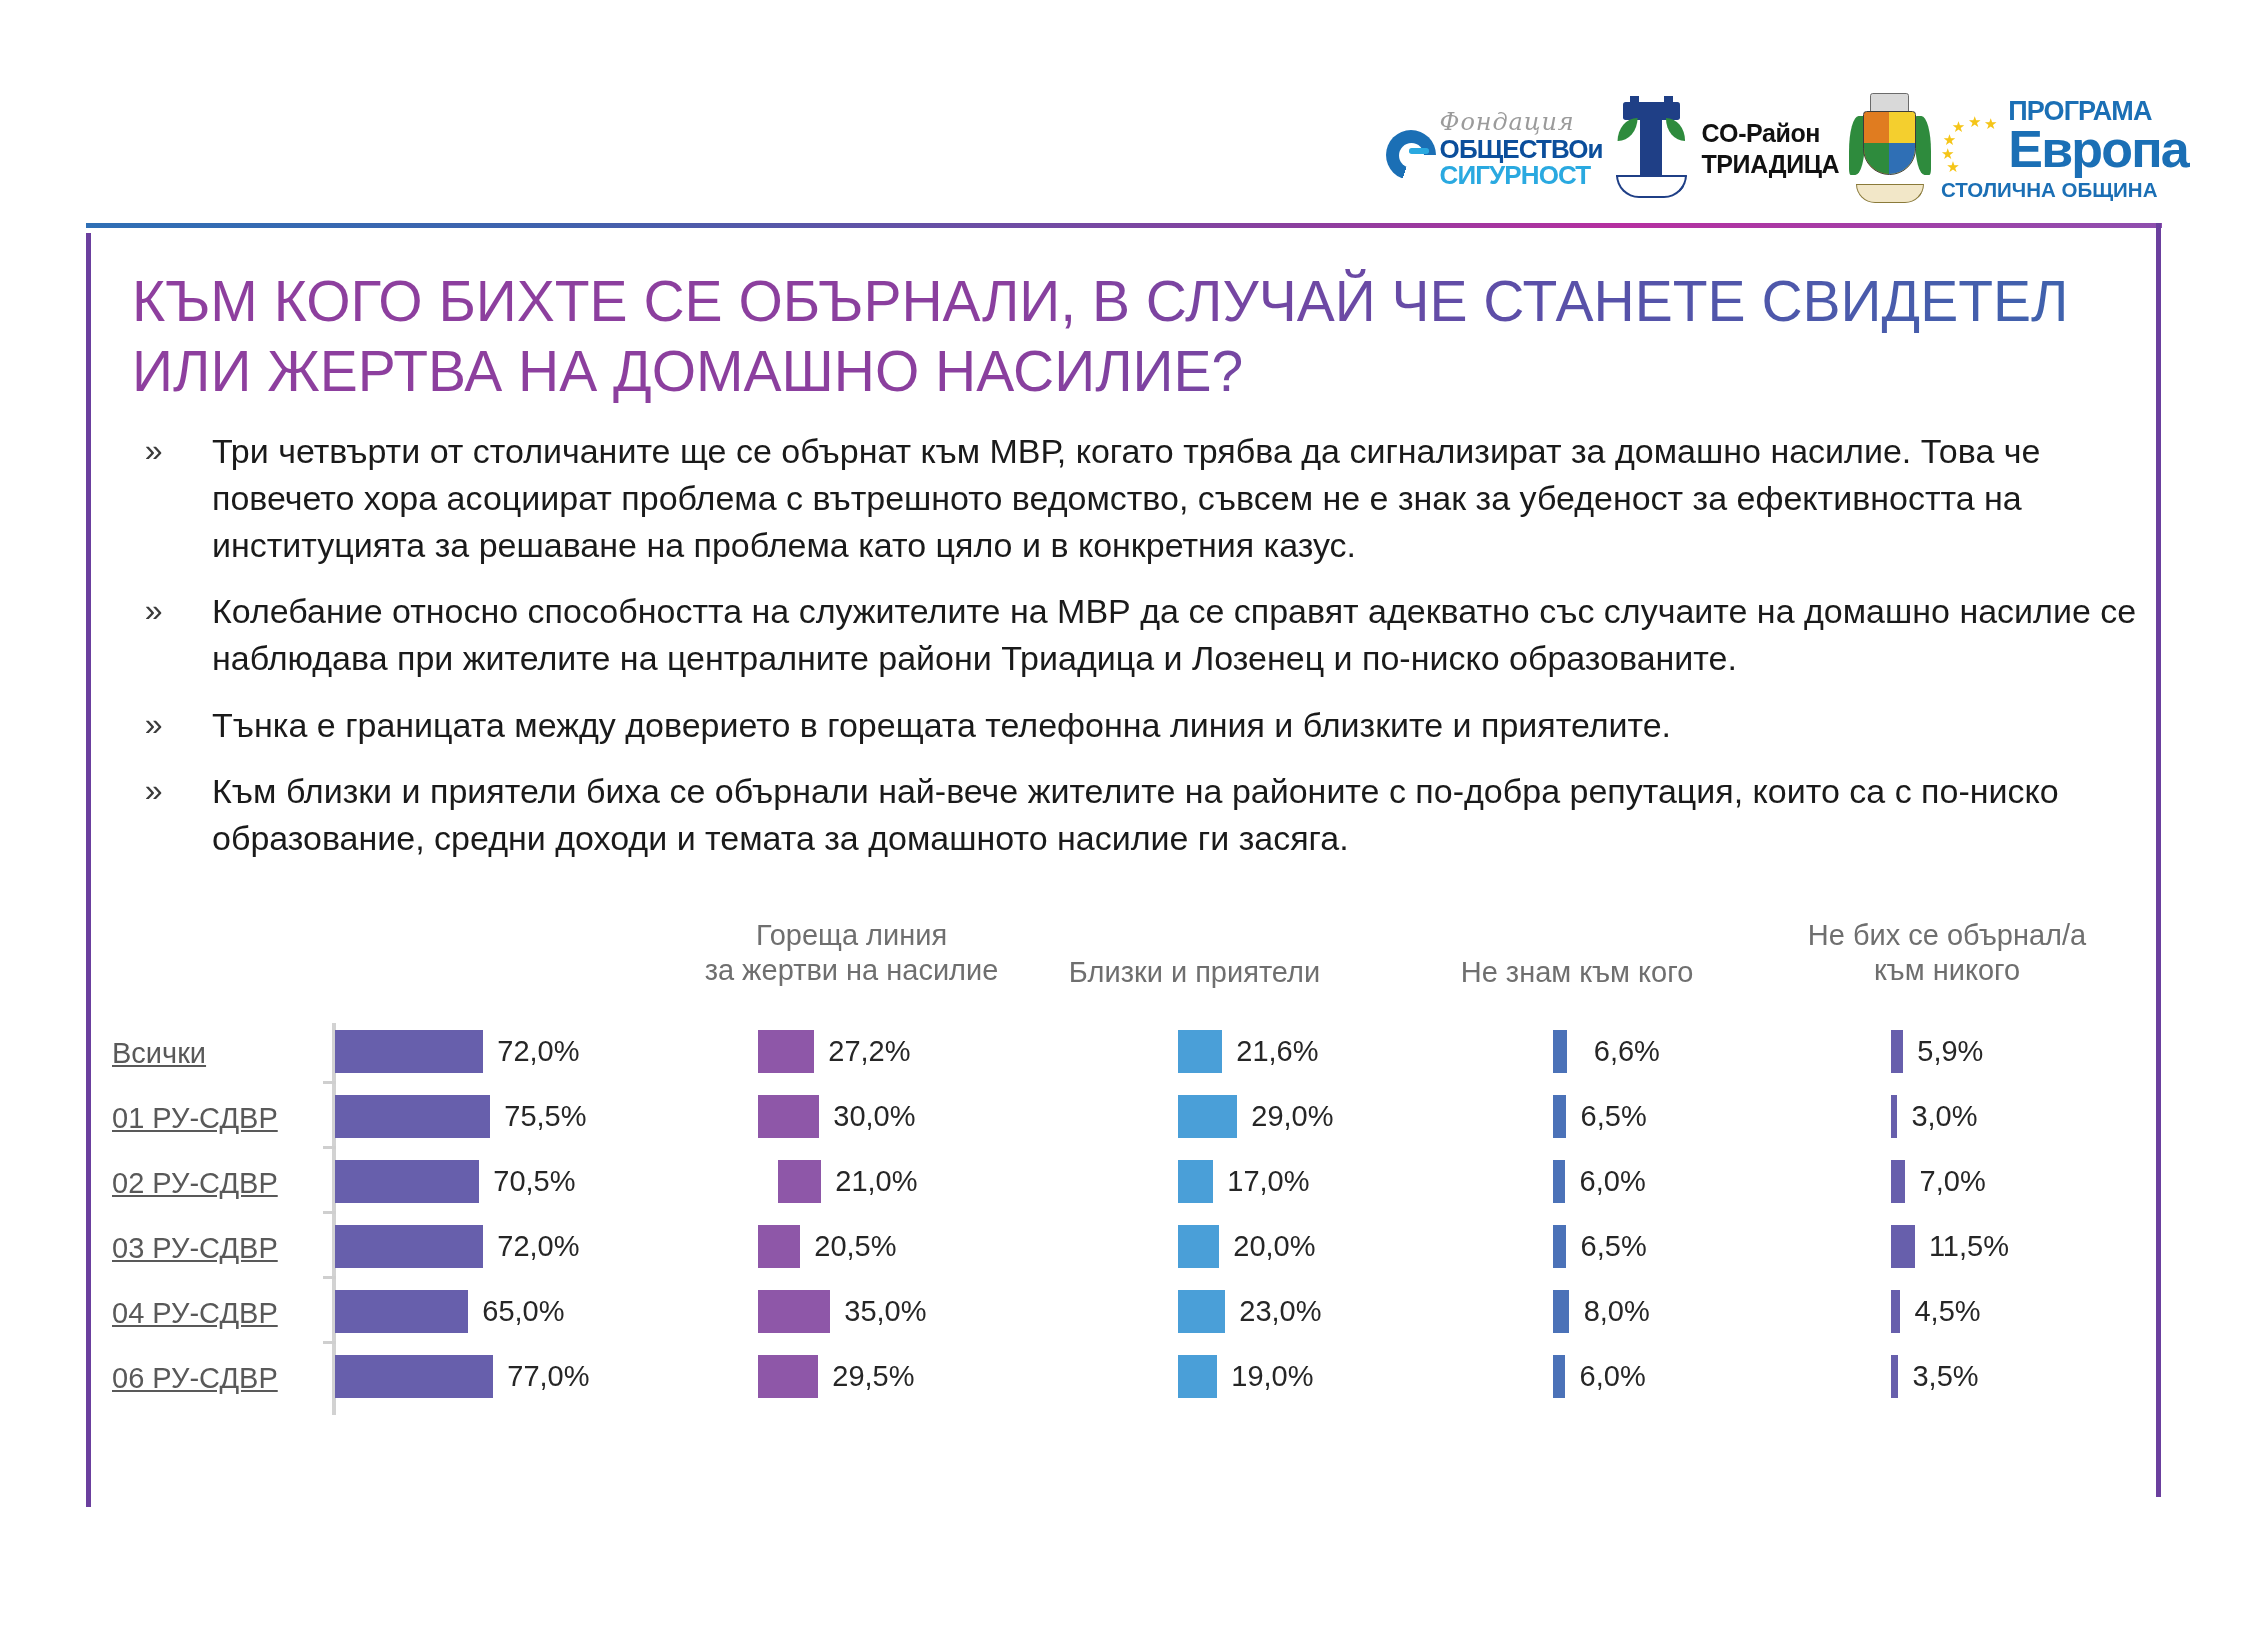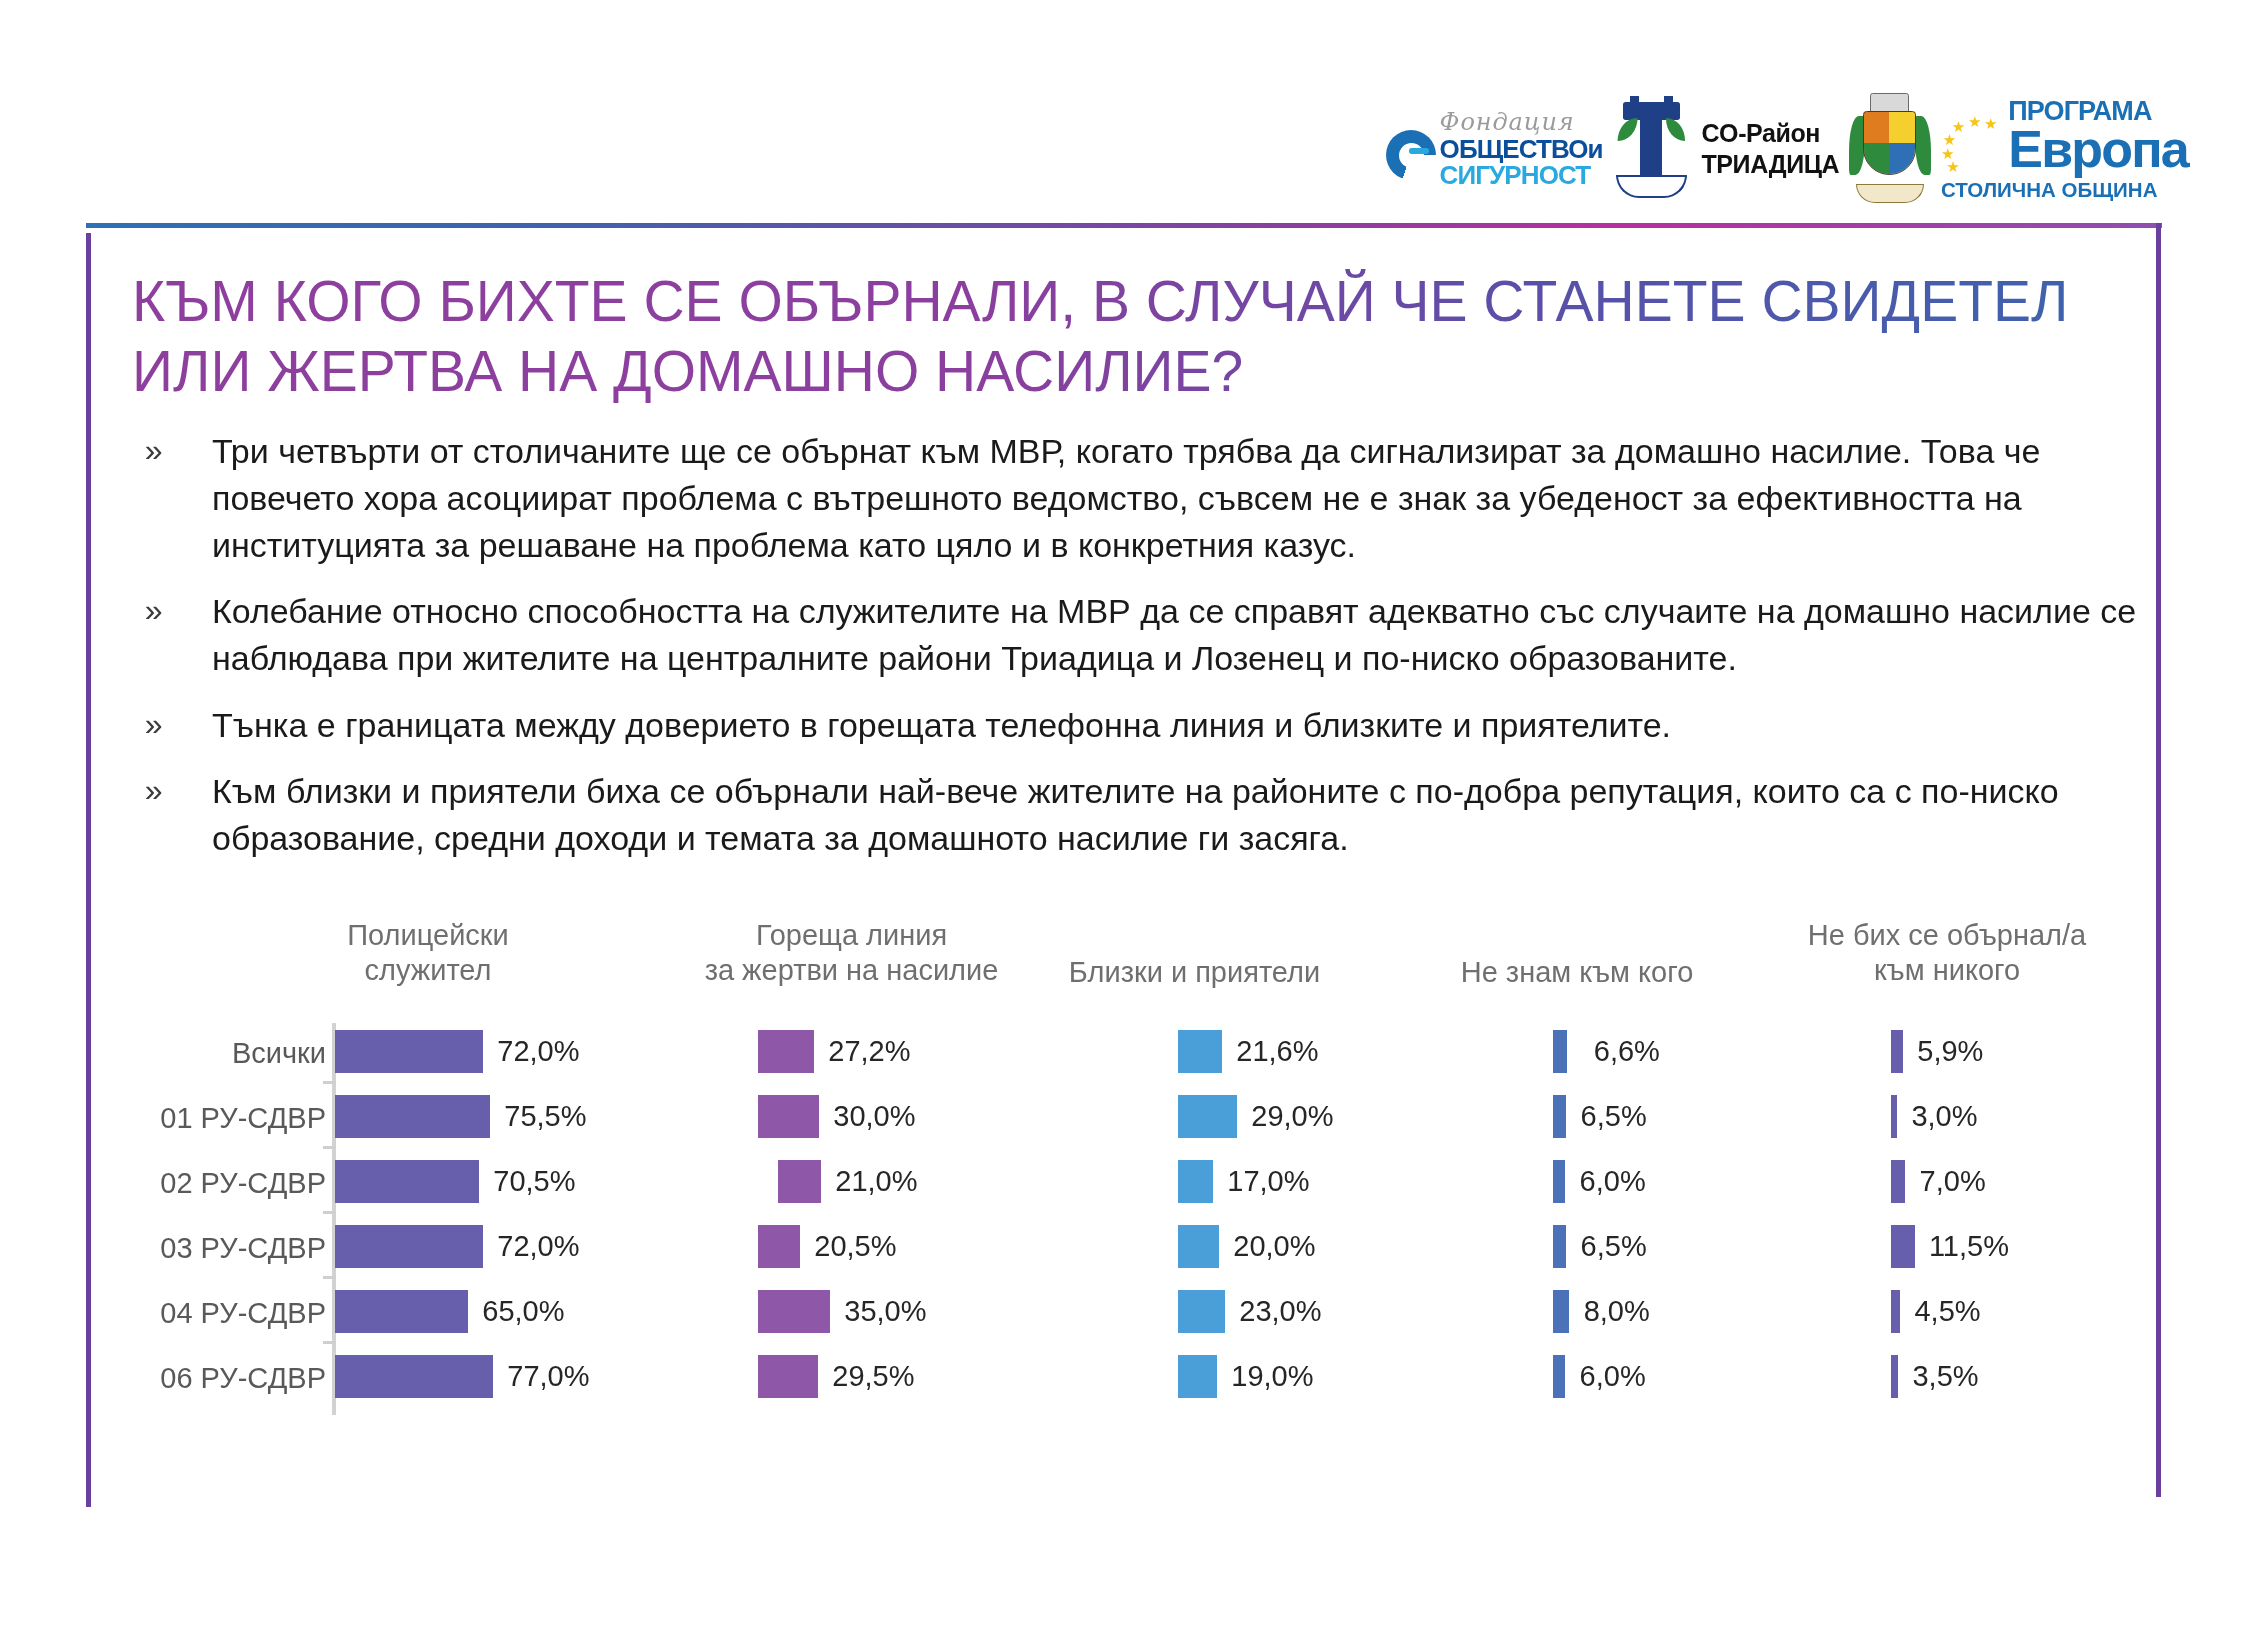--- a/index.html
+++ b/index.html
@@ -98,22 +98,22 @@
   
   .chart { position:absolute; left:134px; top:918px; width:2023px; height:499px; }
   .headers { position:absolute; left:0; top:0; width:2023px; height:98px; }
   .col-head { position:absolute; text-align:center; font-size:29px; color:#6f6f6f;
               line-height:1.22; font-family:"Liberation Sans", sans-serif; }
   .axis { position:absolute; left:198px; top:105px; width:3.6px; height:392px; background:#d2d2d2; }
   .tick { position:absolute; left:189px; width:12.5px; height:2.7px; background:#cfcfcf; }
 
   .rows { position:absolute; left:0; top:105px; width:2023px; }
   .row { position:relative; height:65px; }
-  .rlabel { position:absolute; right:1831px; width:214px; top:14.3px; text-align:right;
-            font-size:29px; color:#595959; white-space:nowrap; }
+  .rlabel { position:absolute; right:1831px; width:214px; top:14.3px; 
+            font-size:29px; color:#595959; white-space:nowrap;text-decoration:underline; }
   .cell { position:absolute; top:7.1px; height:43px; display:flex; align-items:center; }
   .bar { height:43px; flex:none; }
   .val { font-size:29px; color:#262626; margin-left:14.3px; white-space:nowrap;
          font-family:"Liberation Sans", sans-serif; }
 
   
   .footer { position:absolute; left:0; top:1506px; width:2245px; height:143px;
             background: linear-gradient(90deg,#5f67b0 0%, #7a5cae 14%, #9a4fa6 40%, #a8459e 52%,
                         #9b4ba4 66%, #8350ac 84%, #7b55ae 100%); }
   .footer .base { position:absolute; left:141px; top:36px; font-size:34px; color:#fff;
@@ -202,24 +202,20 @@
       <div class="text">Тънка е границата между доверието в горещата телефонна линия и близките и приятелите.</div>
     </div>
     <div class="bullet">
       <div class="mark">»</div>
       <div class="text">Към близки и приятели биха се обърнали най-вече жителите на районите с по-добра репутация, които са с по-ниско образование, средни доходи и темата за домашното насилие ги засяга.</div>
     </div>
   </div>
 
   <div class="chart">
     <div class="headers">
-        <div class="col-head" style="left: 107px; width: 374px; top: 0px;">
-          <div>Полицейски</div>
-          <div>служител</div>
-        </div>
         <div class="col-head" style="left: 486px; width: 463px; top: 0px;">
           <div>Гореща линия</div>
           <div>за жертви на насилие</div>
         </div>
         <div class="col-head" style="left: 891px; width: 339px; top: 37px;">
           <div>Близки и приятели</div>
         </div>
         <div class="col-head" style="left: 1265px; width: 356px; top: 37px;">
           <div>Не знам към кого</div>
         </div>

